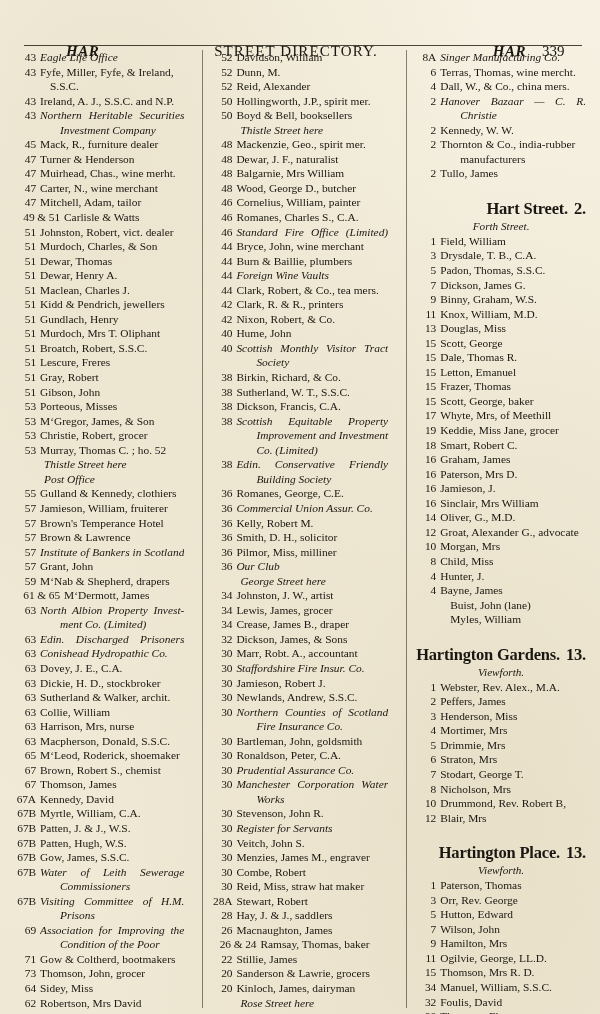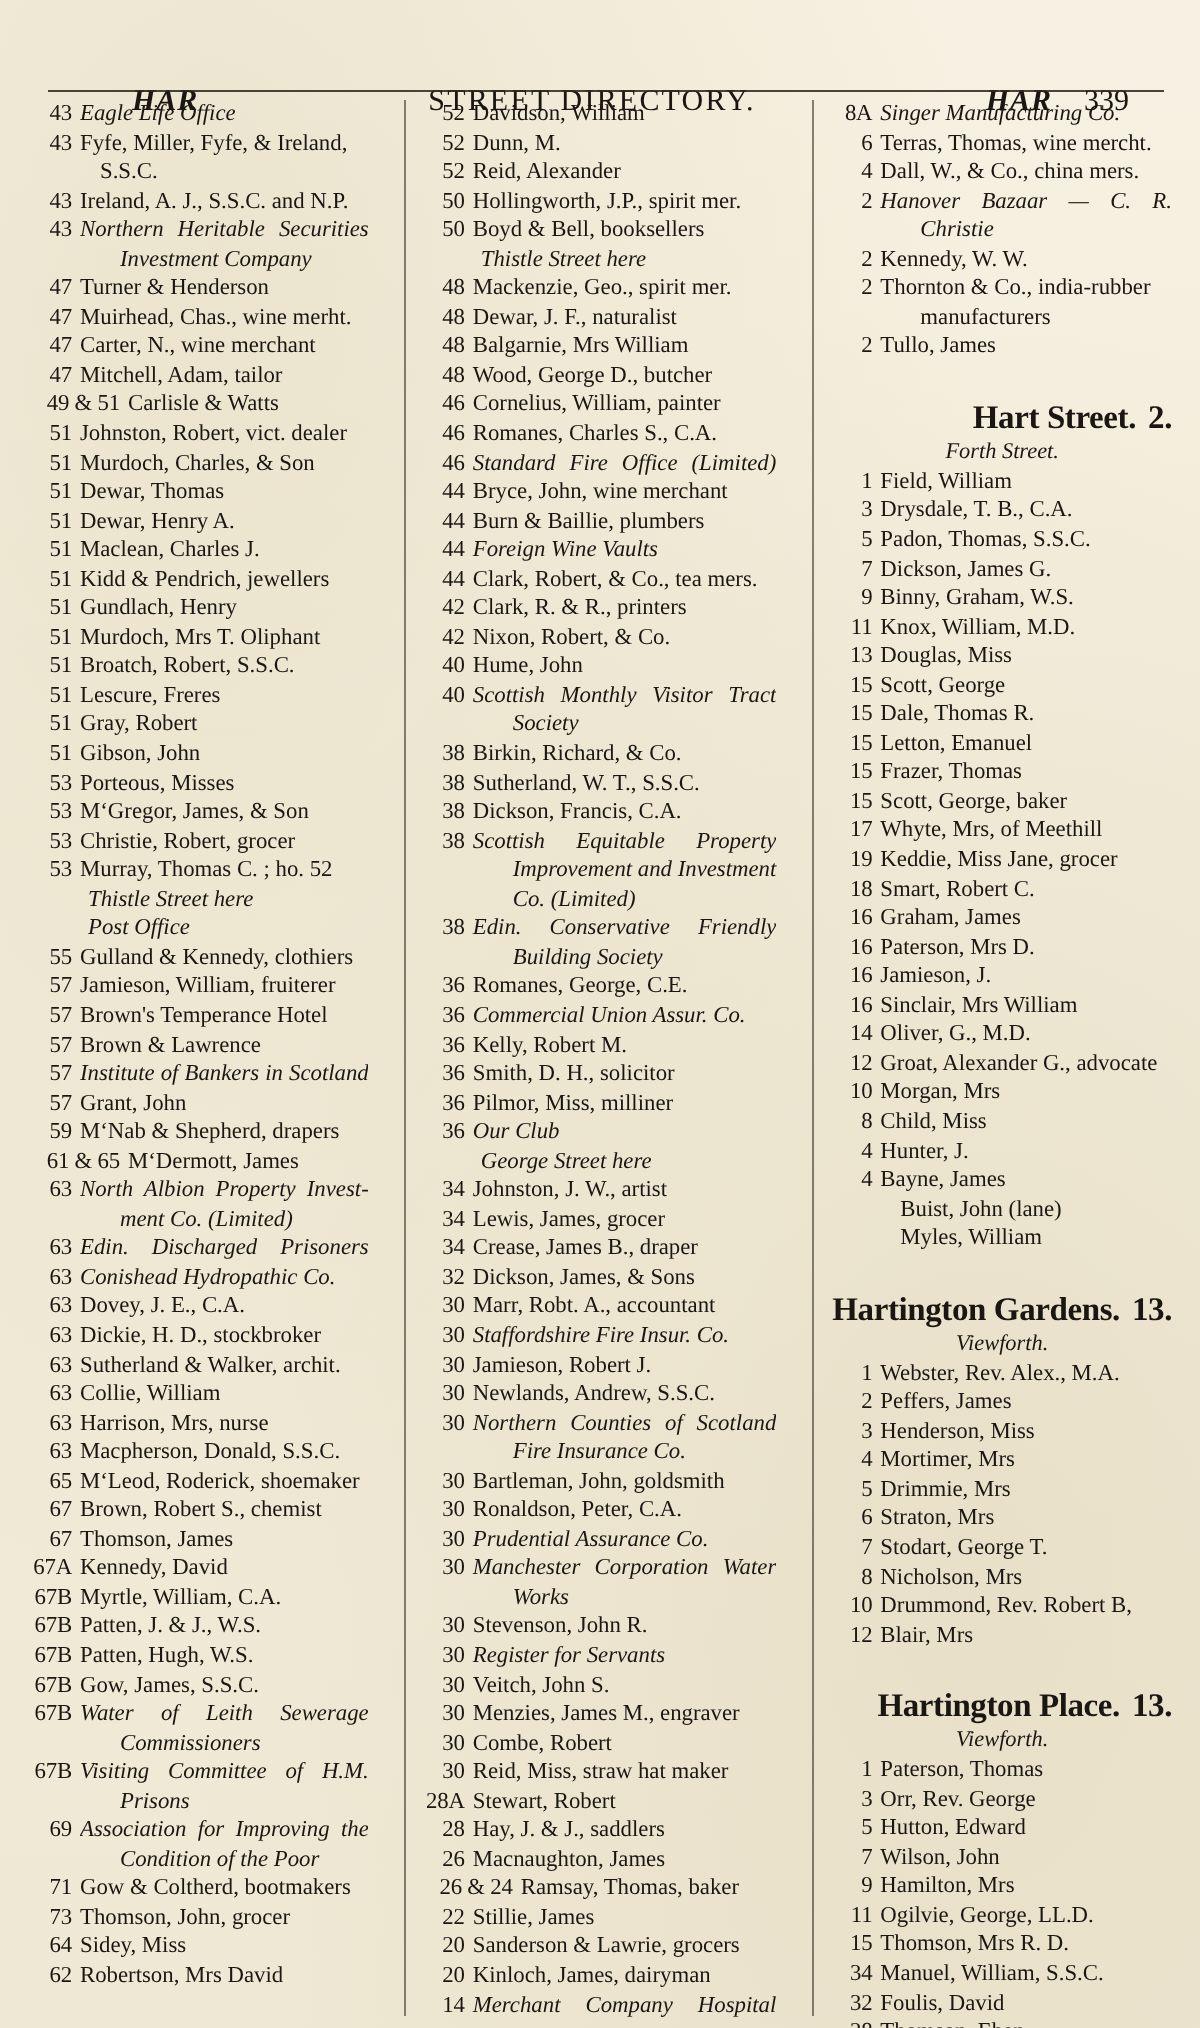--- a/index.html
+++ b/index.html
@@ -198,20 +198,24 @@
         <div class="entry">
           <span class="num">43</span>
           <span class="nm">Ireland, A. J., S.S.C. and N.P.</span>
         </div>
         <div class="entry ital">
           <span class="num">43</span>
           <span class="nm spread">Northern  Heritable  Securities</span>
         </div>
         <div class="cont ital i2">Investment Company</div>
         <div class="entry">
+          <span class="num">45</span>
+          <span class="nm">Mack, R., furniture dealer</span>
+        </div>
+        <div class="entry">
           <span class="num">47</span>
           <span class="nm">Turner &amp; Henderson</span>
         </div>
         <div class="entry">
           <span class="num">47</span>
           <span class="nm">Muirhead, Chas., wine merht.</span>
         </div>
         <div class="entry">
           <span class="num">47</span>
           <span class="nm">Carter, N., wine merchant</span>
@@ -653,20 +657,21 @@
           <span class="nm">Stillie, James</span>
         </div>
         <div class="entry">
           <span class="num">20</span>
           <span class="nm">Sanderson &amp; Lawrie, grocers</span>
         </div>
         <div class="entry">
           <span class="num">20</span>
           <span class="nm">Kinloch, James, dairyman</span>
         </div>
+        <div class="note">Rose Street here</div>
         <div class="entry ital">
           <span class="num">14</span>
           <span class="nm spread">Merchant  Company  Hospital</span>
         </div>
       </div>
     <div class="col c3">
         <div class="entry ital">
           <span class="num">8A</span>
           <span class="nm">Singer Manufacturing Co.</span>
         </div>

